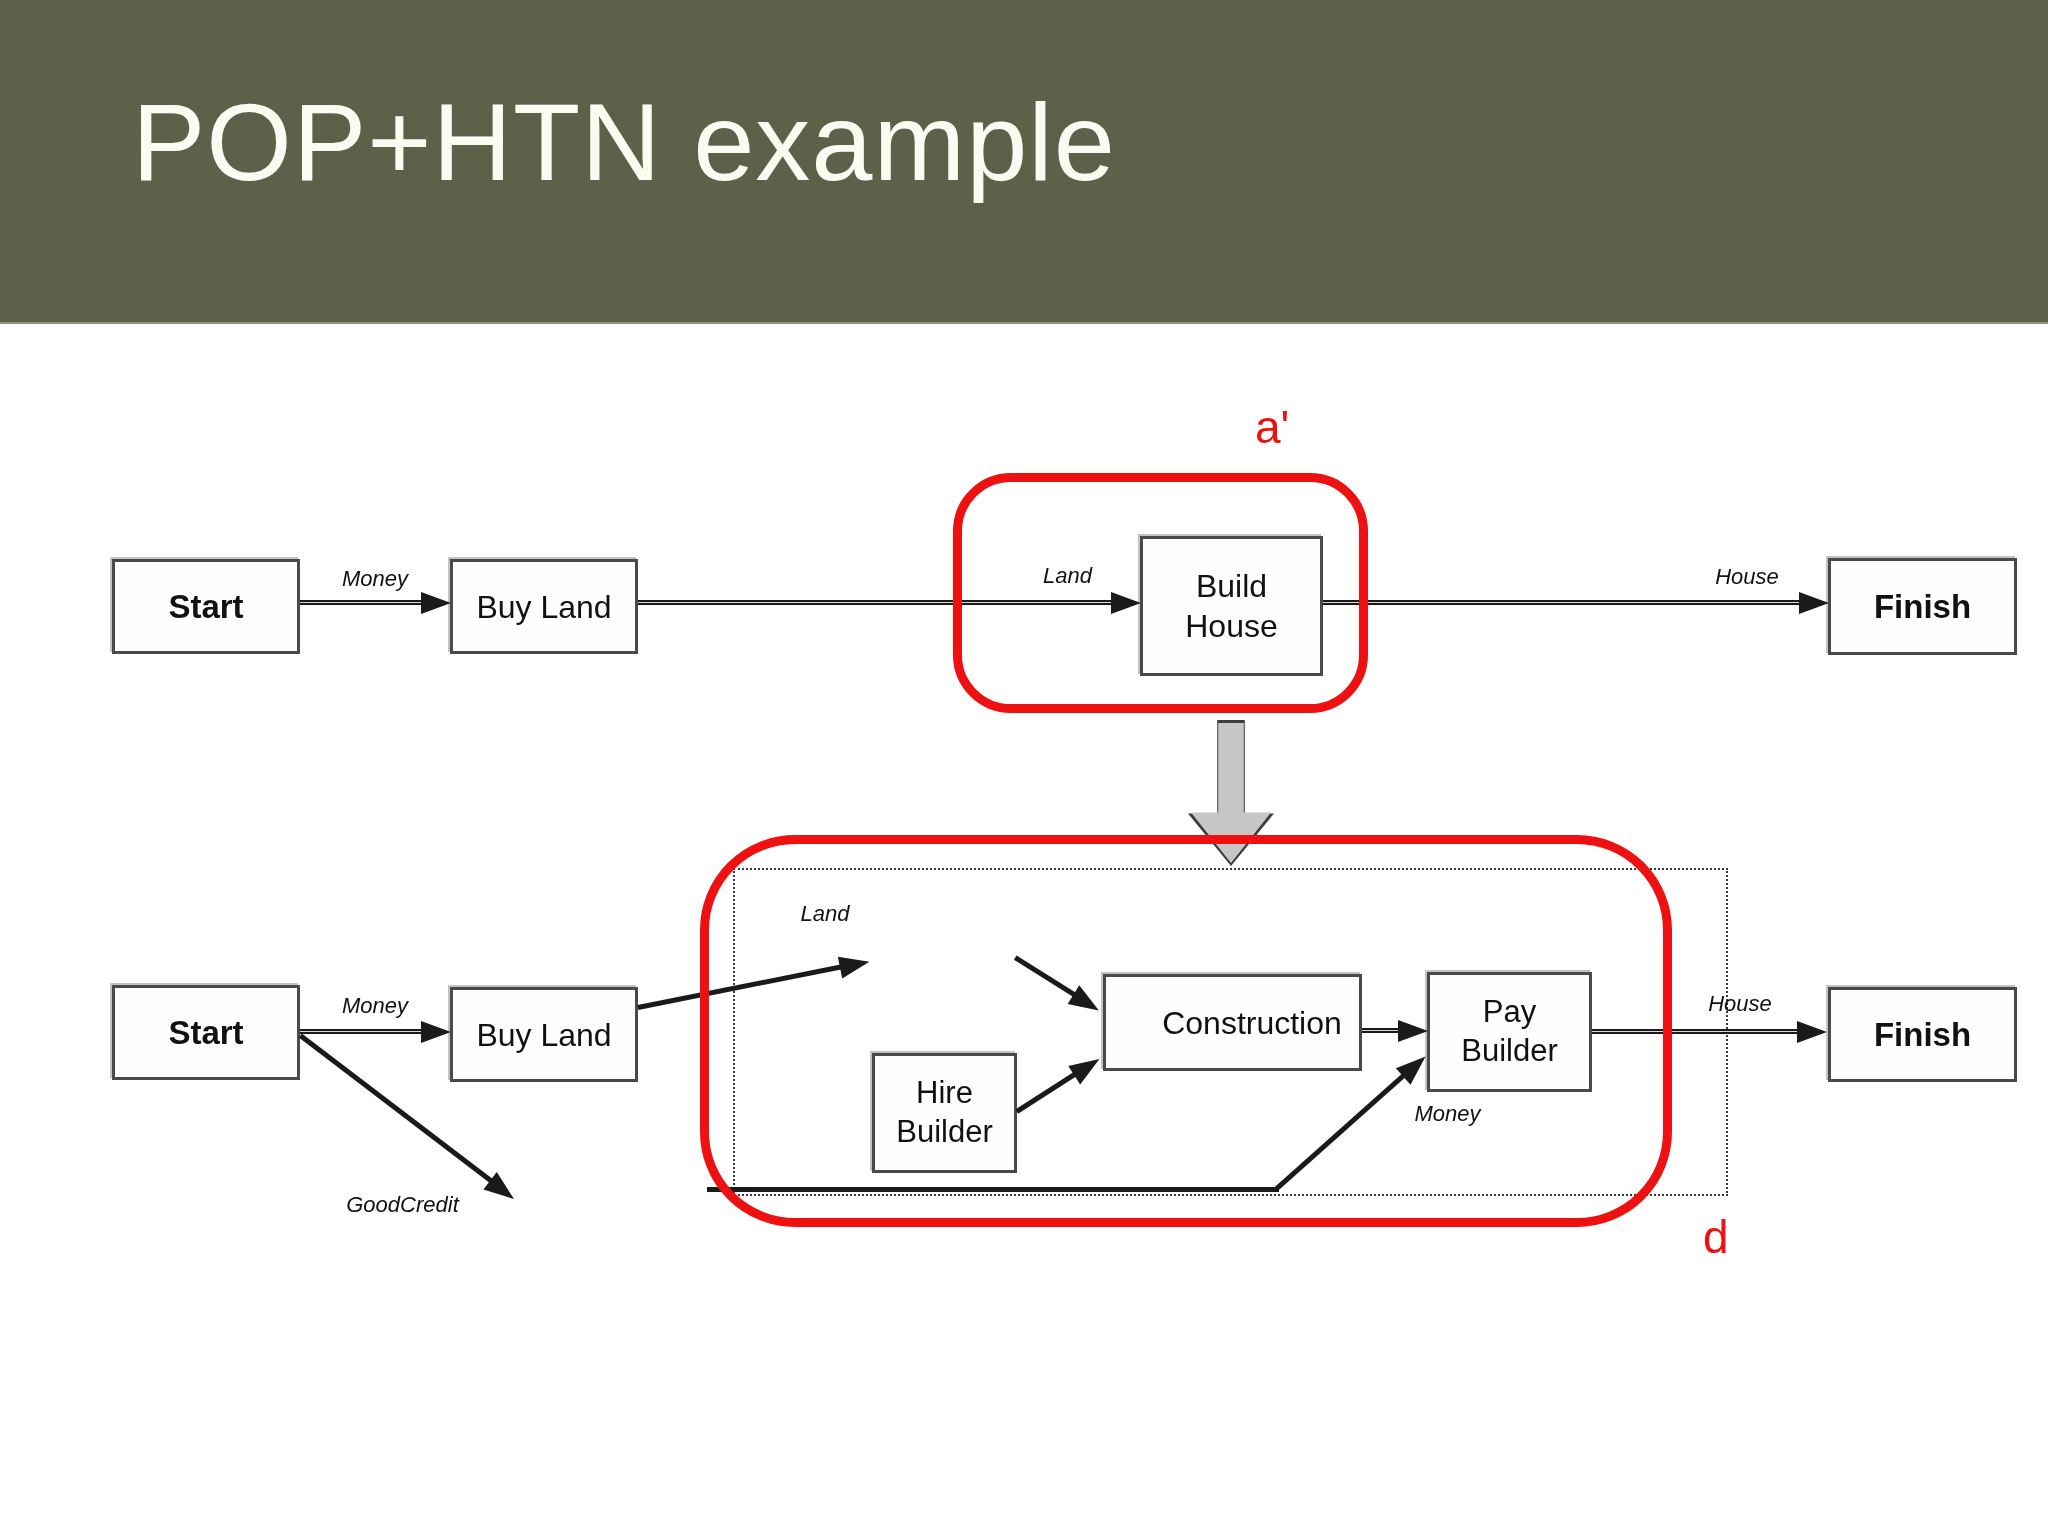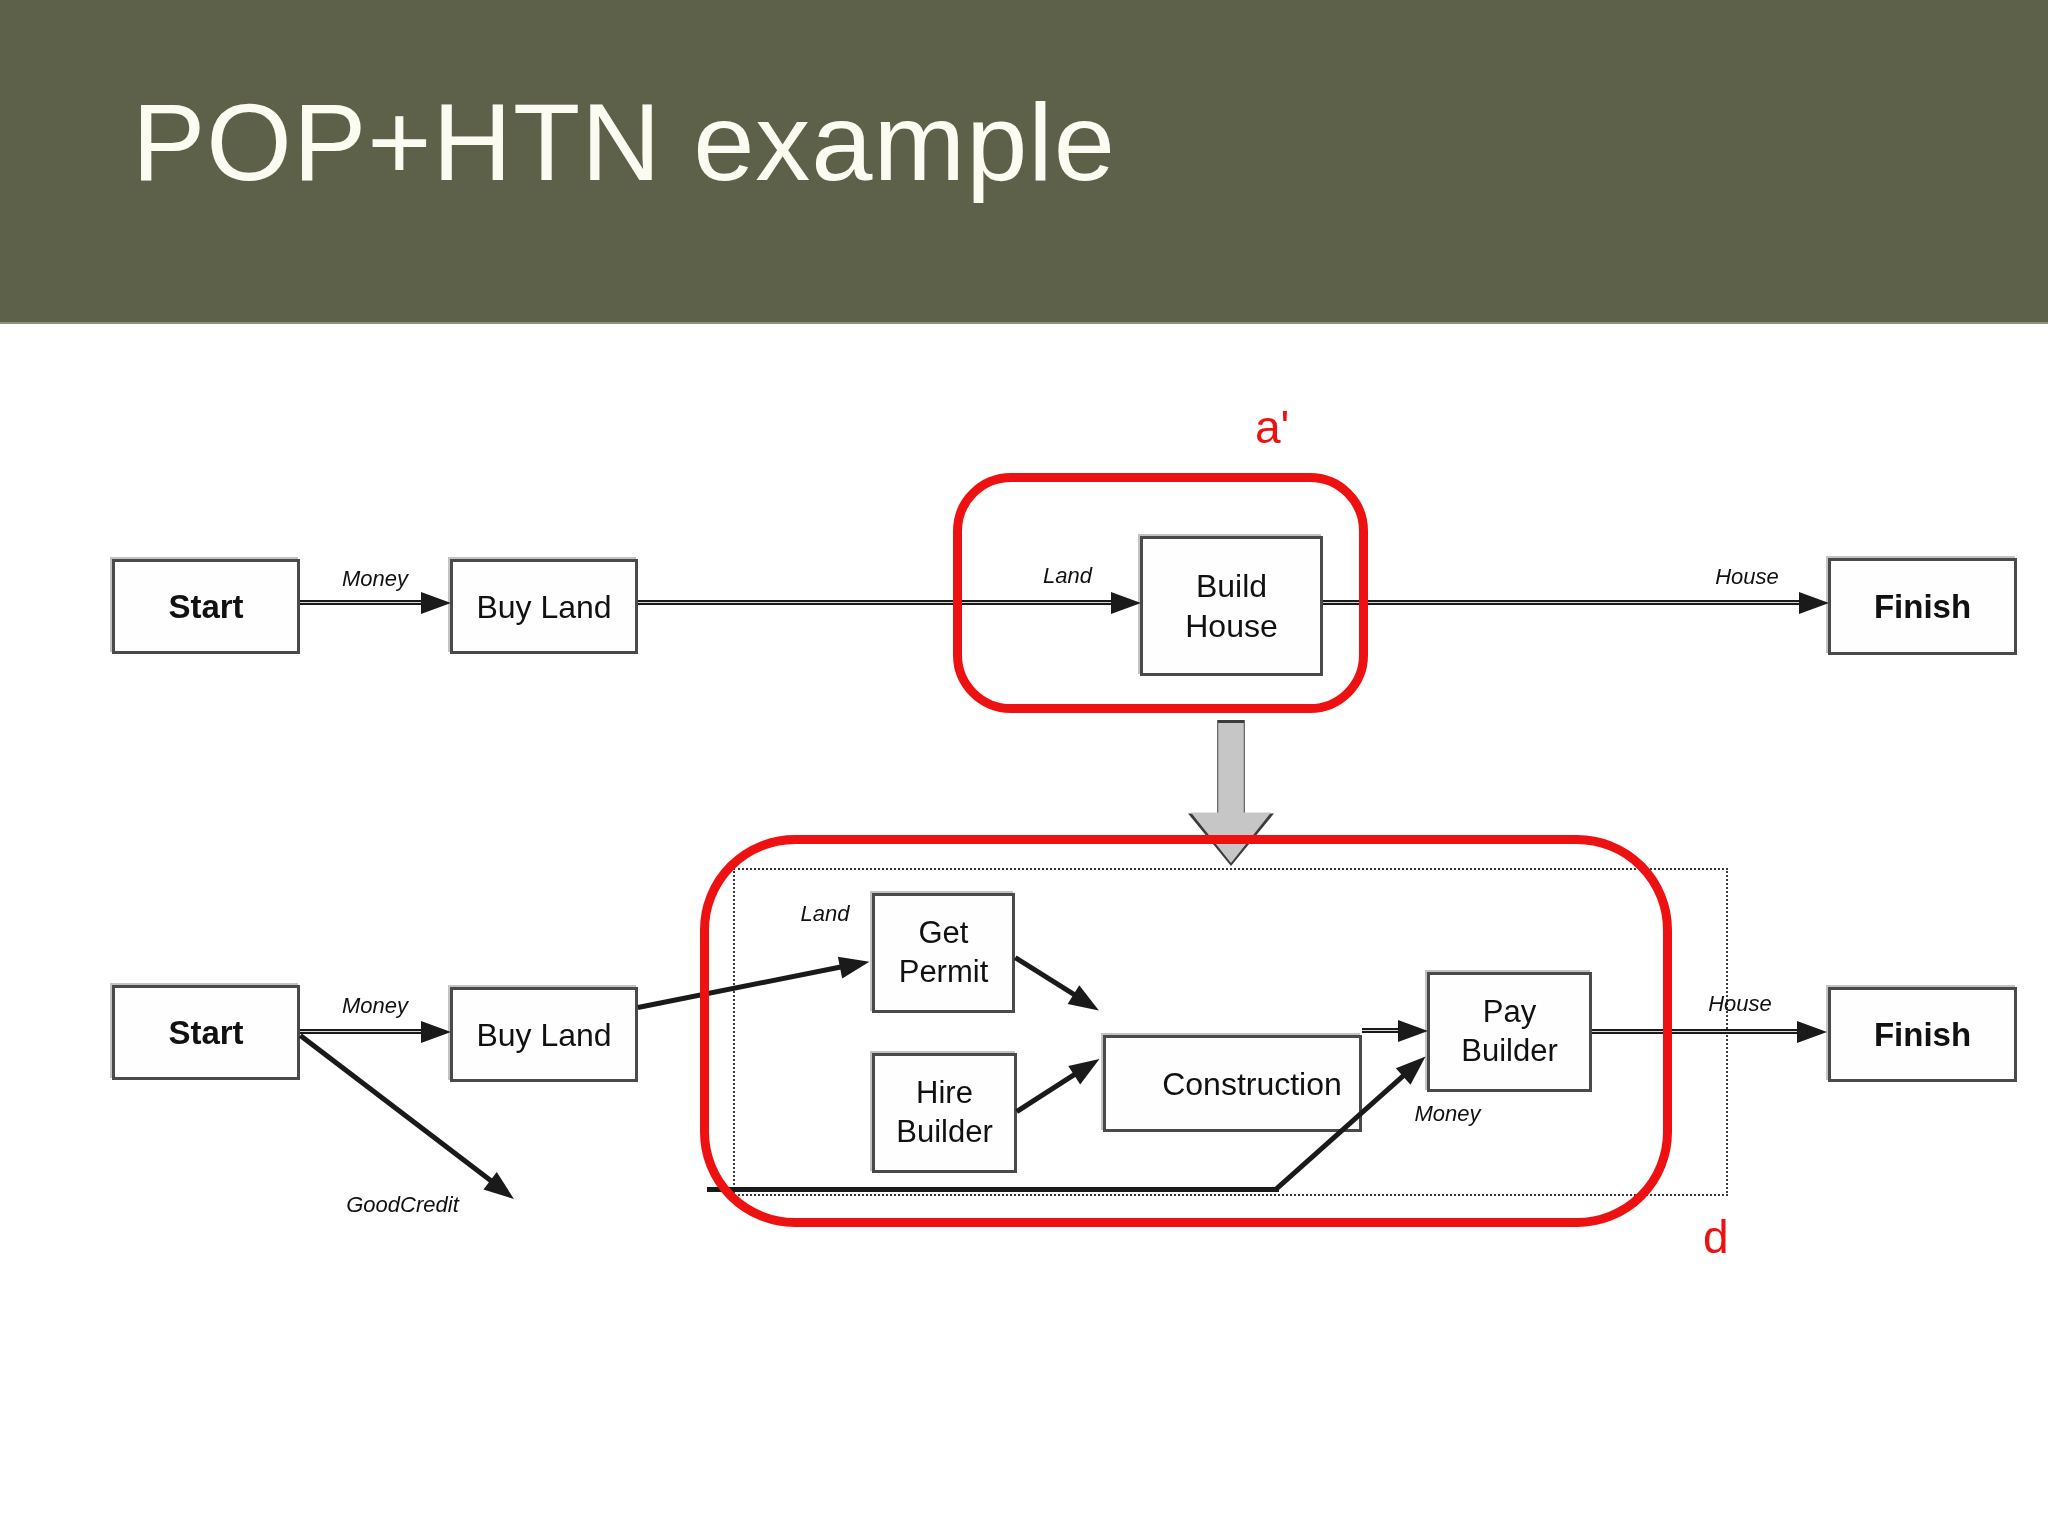--- a/index.html
+++ b/index.html
@@ -79,25 +79,23 @@
   <div class="redbox" style="left:953px;top:473px;width:415px;height:240px;border-radius:58px;"></div>
   <div class="redlabel" style="left:1255px;top:400px;">a'</div>
 
   <div class="garrow-outer"></div>
   <div class="garrow-inner"></div>
 
   <div class="dottedbox" style="left:733px;top:868px;width:995px;height:328px;"></div>
 
   <div class="node bold" style="left:112px;top:985px;width:188px;height:95px;">Start</div>
   <div class="node" style="left:450px;top:987px;width:188px;height:95px;">Buy Land</div>
-  <div class="node" style="left:872px;top:893px;width:143px;height:120px;font-size:31px;">Get
-Permit</div>
   <div class="node" style="left:872px;top:1053px;width:145px;height:120px;font-size:31px;">Hire
 Builder</div>
-  <div class="node" style="left:1103px;top:1035px;width:259px;height:97px;padding-left:39px;">Construction</div>
+  <div class="node" style="left:1103px;top:974px;width:259px;height:97px;padding-left:39px;">Construction</div>
   <div class="node" style="left:1427px;top:972px;width:165px;height:120px;font-size:31px;">Pay
 Builder</div>
   <div class="node bold" style="left:1828px;top:987px;width:189px;height:95px;">Finish</div>
 
   <div class="edge" style="left:300px;top:1032px;width:150px;">
       <div class="line"></div>
       <div class="head"></div>
     </div>
   <div class="elabel" style="left:300px;top:993px;width:150px;">Money</div>
 

